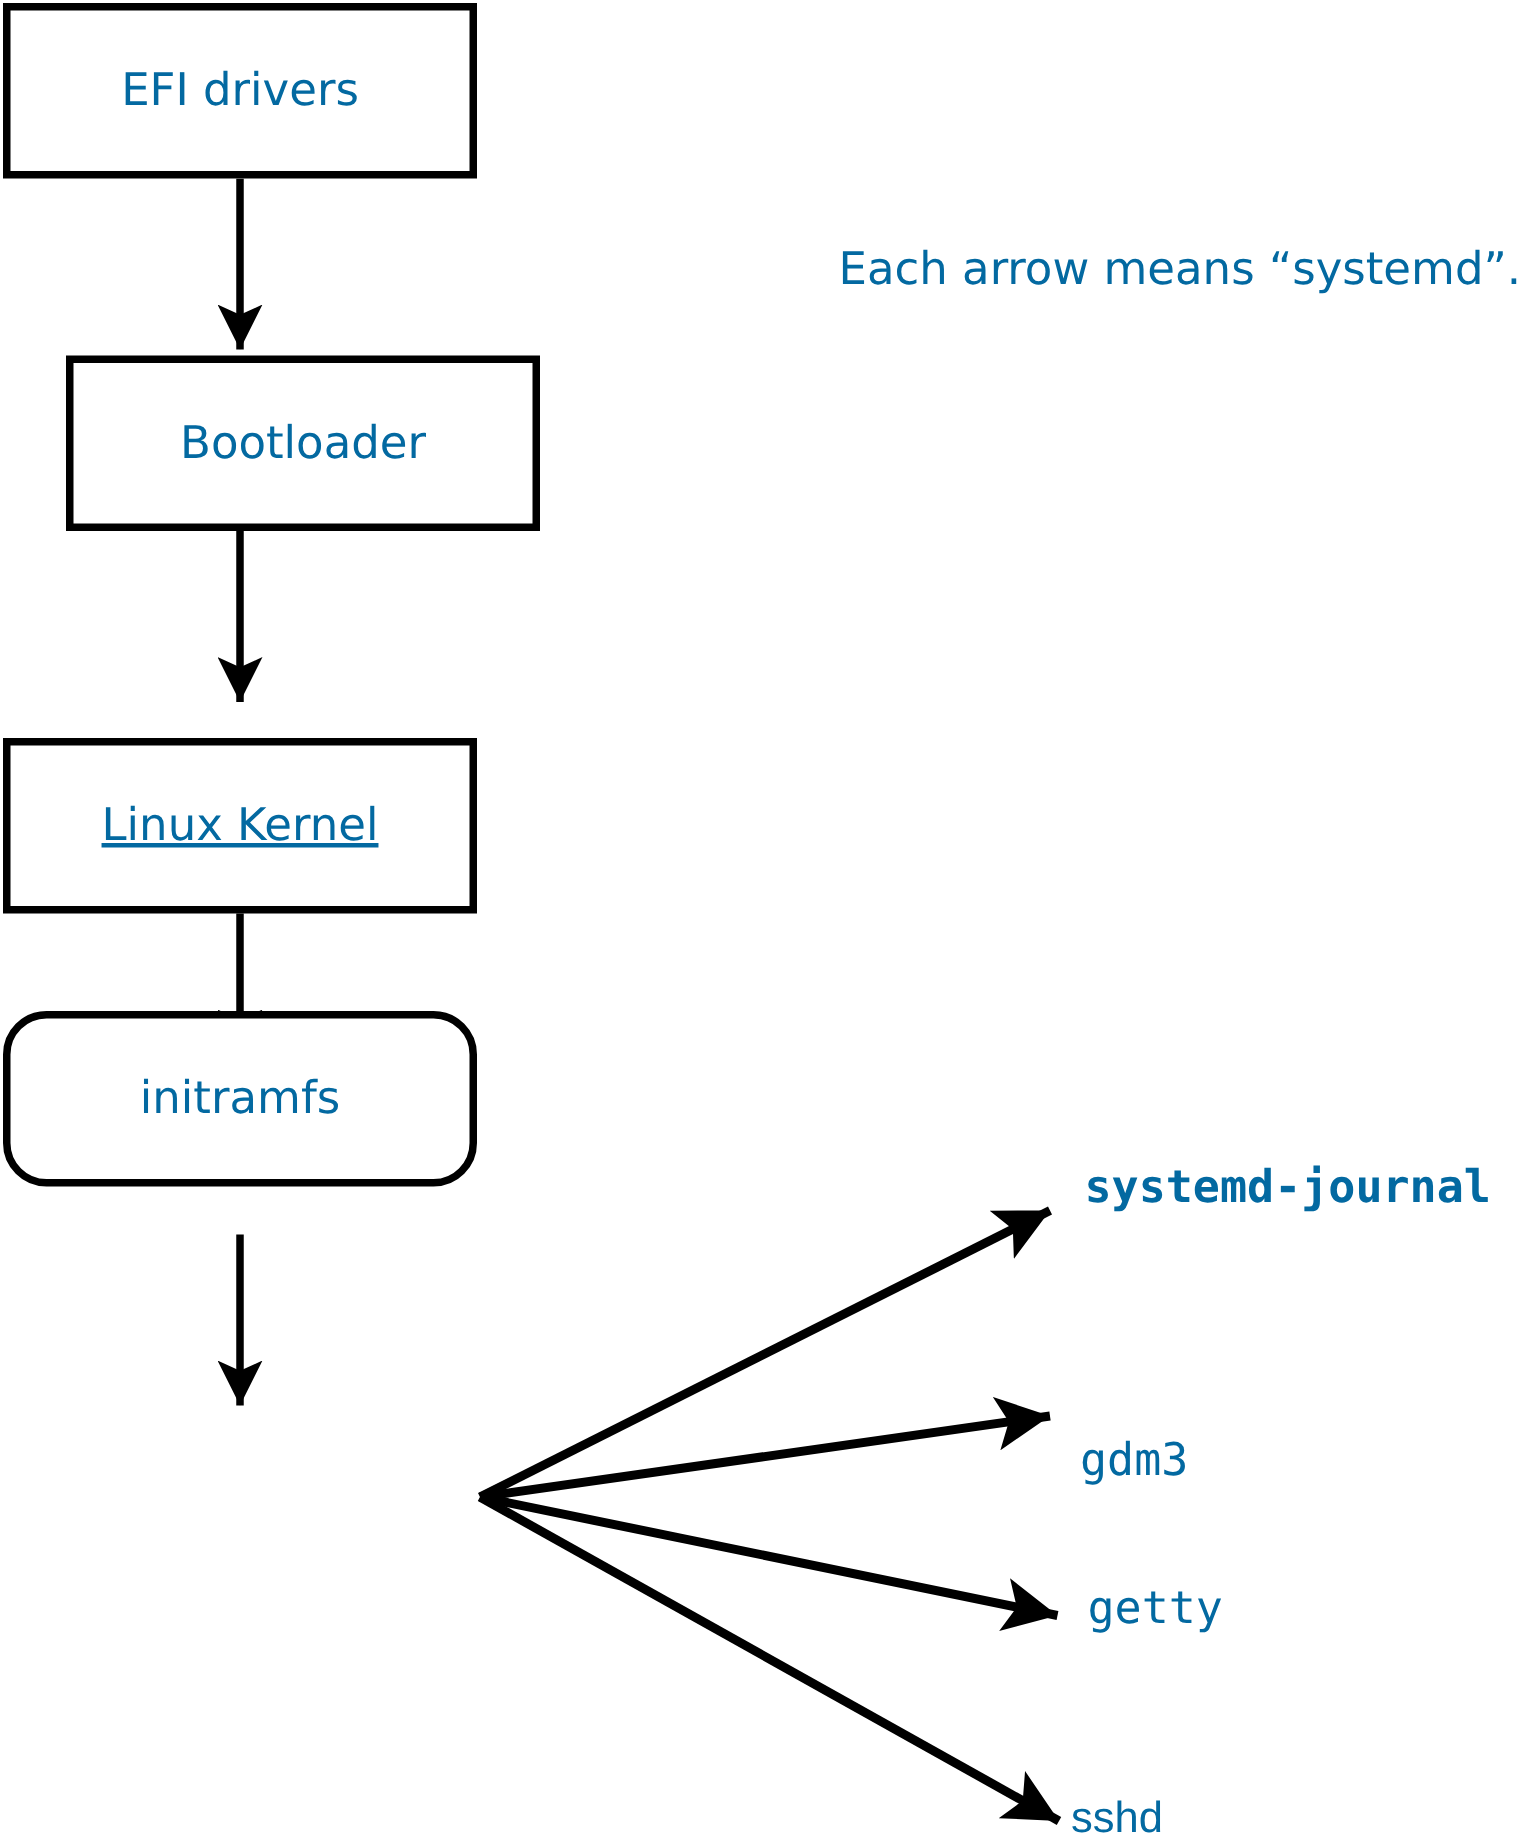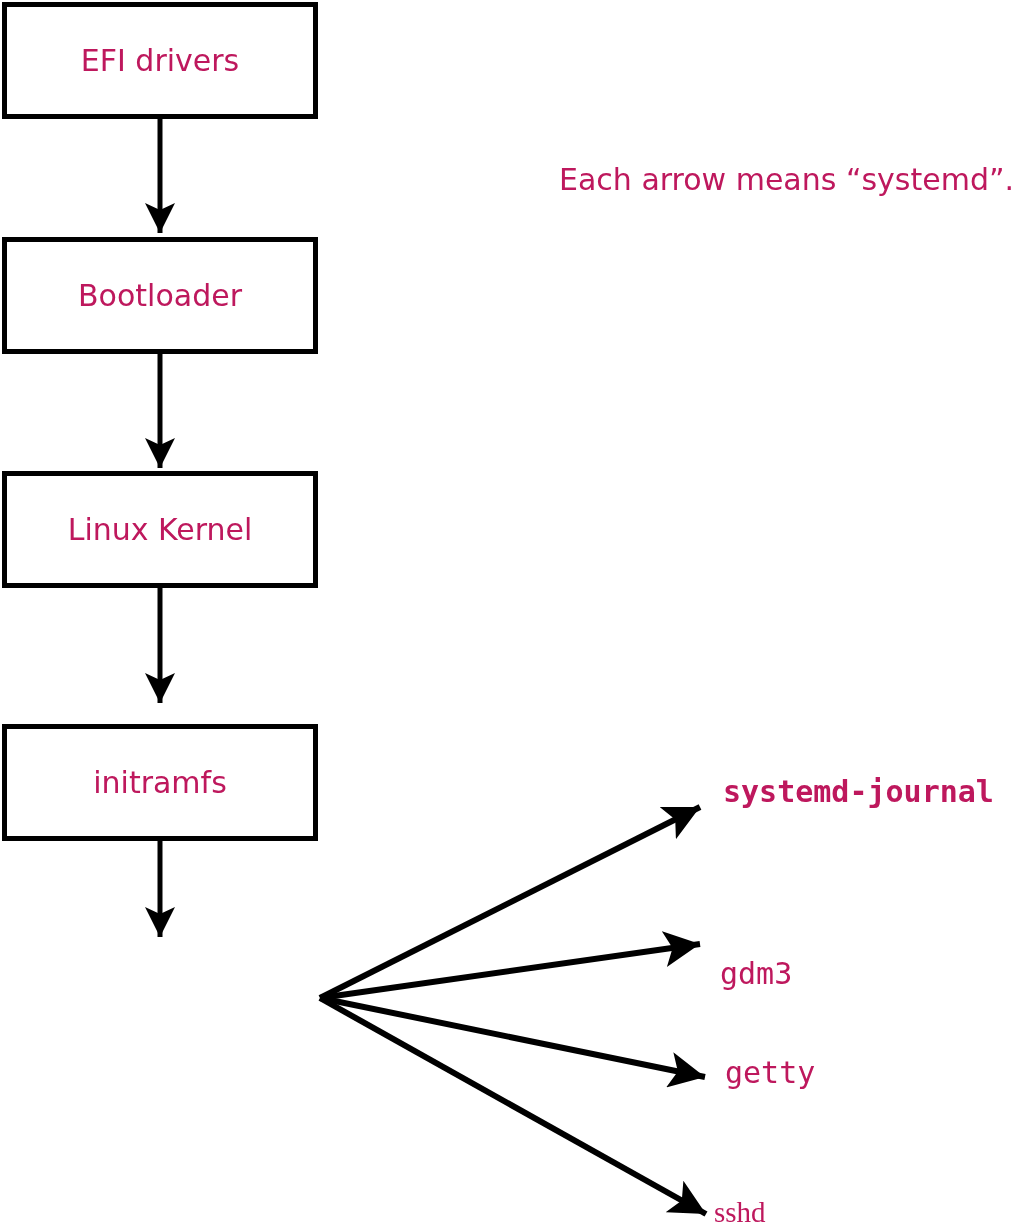--- a/index.html
+++ b/index.html
@@ -7,21 +7,21 @@
     padding: 0;
     background: #ffffff;
   }
   .canvas {
     position: relative;
     width: 1023px;
     height: 1230px;
     background: #ffffff;
     overflow: hidden;
     font-family: "DejaVu Sans", sans-serif;
-    color: #be185d;
+    color: #0369a1;
   }
   .arrow-layer {
     position: absolute;
     left: 0;
     top: 0;
     width: 1023px;
     height: 1230px;
   }
   .node-box {
     position: absolute;
@@ -48,27 +48,27 @@
     white-space: nowrap;
   }
   .proc-label {
     position: absolute;
     font-family: "DejaVu Sans Mono", monospace;
     font-size: 30px;
     line-height: 36px;
     white-space: nowrap;
   }
   .proc-label.sans {
-    font-family: Liberation Serif, serif;
+    font-family: Liberation Sans, sans-serif;
     font-size: 29px;
   }
   #node-efi-drivers   { top: 2px; }
-  #node-bootloader    { top: 237px; }
-  #node-linux-kernel  { top: 471px; }
-  #node-initramfs     { top: 724px; }
+  #node-bootloader    { top: 237px; margin-left: 42px; }
+  #node-linux-kernel  { top: 492px; text-decoration: underline; }
+  #node-initramfs     { top: 674px; border-radius: 29px; }
   #node-systemd       { top: 940px; }
   #label-systemd-journal { left: 723px; top: 774px; font-weight: bold; }
   #label-gdm3            { left: 720px; top: 956px; }
   #label-getty           { left: 725px; top: 1055px; }
   #label-sshd            { left: 714px; top: 1194px; }
 </style>
 </head>
 <body>
 
 <div class="canvas">

